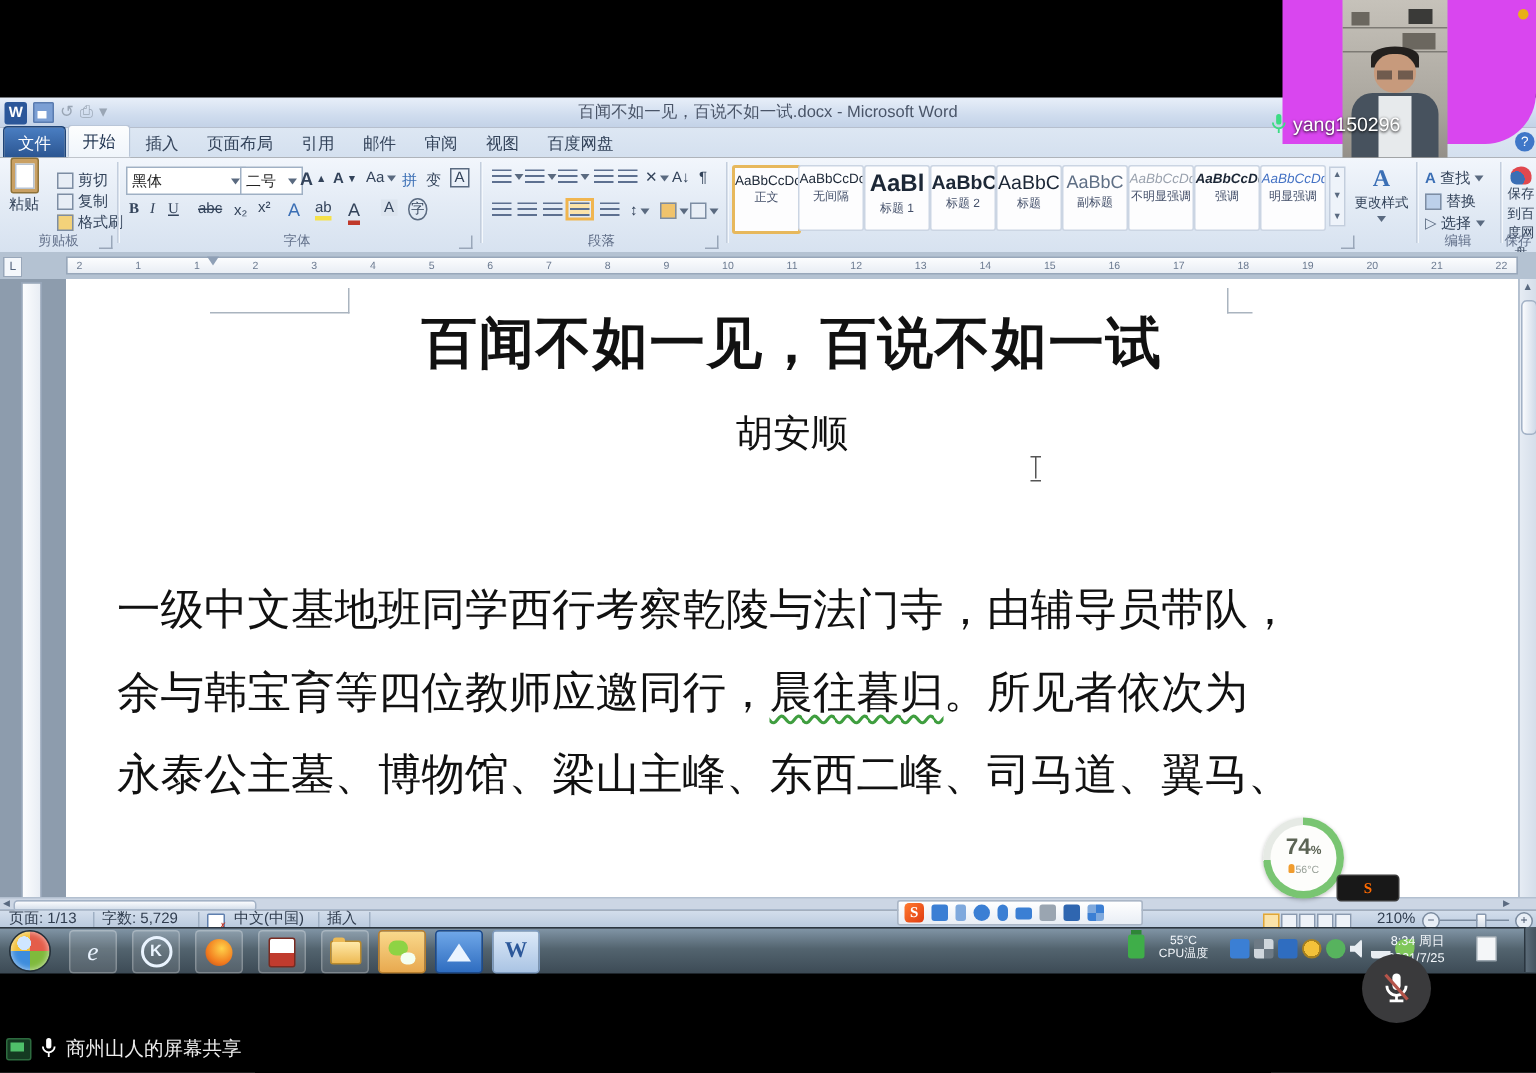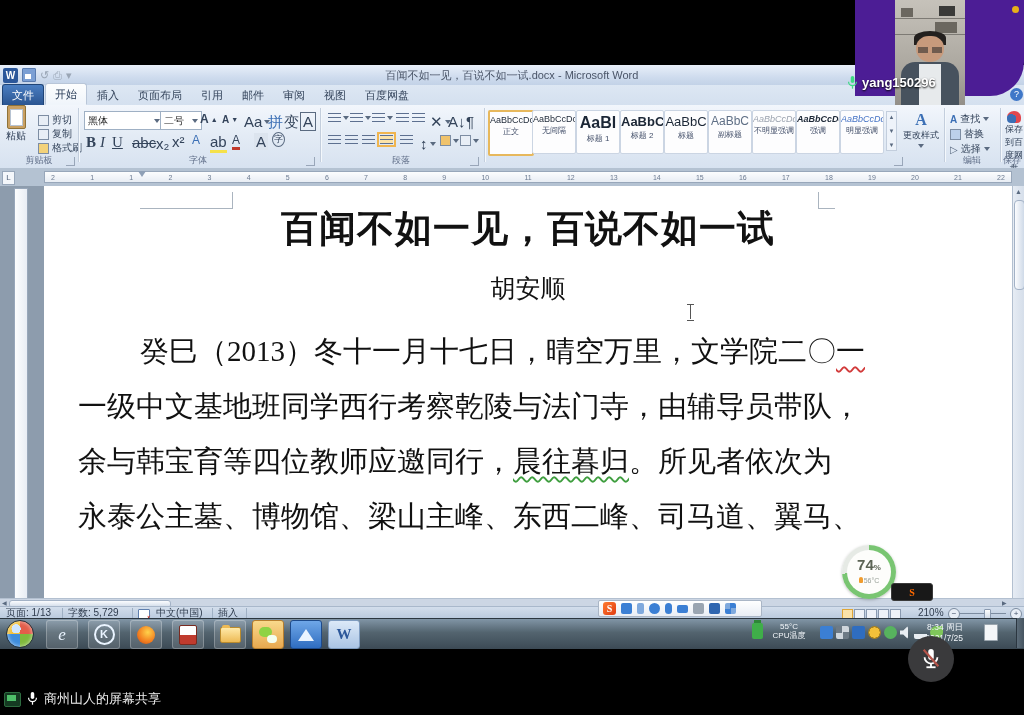--- a/index.html
+++ b/index.html
@@ -22,21 +22,21 @@
   .tab.file{background:linear-gradient(#4a7ec2,#2b5591);color:#fff;border:1px solid #1f4477;border-bottom:none;}
   .tab.active{background:linear-gradient(#fdfefe,#f0f5fb);border:1px solid #b9c6d8;border-bottom:1px solid #f0f5fb;color:#1f3350;}
   .helpdot{top:88px;left:1010px;width:13px;height:13px;border-radius:50%;background:#3f77c8;color:#fff;
     font-size:9px;text-align:center;line-height:13px;z-index:1;}
   .ribbon{top:105px;left:0;width:1024px;height:63px;
     background:linear-gradient(#f2f6fc,#e3ebf5 50%,#d7e2f0);border-bottom:1px solid #aab8ca;}
   .gsep{position:absolute;top:3px;width:1px;height:54px;background:#c3cedd;box-shadow:1px 0 0 #f4f8fc;}
   .glabel{position:absolute;bottom:1px;font-size:9px;color:#62708a;text-align:center;}
   .launch{position:absolute;bottom:2px;width:8px;height:8px;border-right:1px solid #8a98ac;
     border-bottom:1px solid #8a98ac;opacity:.8;}
-  .rbtn{position:absolute;font-size:15px;color:#33435a;display:flex;align-items:center;gap:2px;}
+  .rbtn{position:absolute;font-size:10px;color:#33435a;display:flex;align-items:center;gap:2px;}
   .combo{position:absolute;background:#fff;border:1px solid #9fb0c4;font-size:10px;color:#222;
     padding:1px 3px;display:flex;justify-content:space-between;align-items:center;}
   .dar{width:0;height:0;border-left:3px solid transparent;border-right:3px solid transparent;border-top:4px solid #5a6a80;}
   .pastebtn{top:4px;left:4px;width:32px;height:50px;text-align:center;font-size:10px;color:#33435a;}
   .clipicon{width:17px;height:22px;margin:0 auto;background:#c9a063;border:1px solid #8f7339;border-radius:2px;position:relative;}
   .clipicon:after{content:"";position:absolute;left:2px;top:3px;width:11px;height:15px;background:#fff;border:1px solid #b7c3d2;}
   .mini{display:flex;align-items:center;gap:3px;font-size:10px;color:#33435a;position:absolute;}
   .sq{display:inline-block;width:9px;height:9px;border:1px solid #7d8da3;background:#e8eef6;}
   .li{display:inline-block;width:13px;height:9px;background:repeating-linear-gradient(to bottom,#5d7090 0 1px,transparent 1px 4px);}
   .li.hl{outline:2px solid #f0b54f;outline-offset:1px;background-color:#fbe3a9;}
@@ -130,21 +130,21 @@
   .mountain{width:0;height:0;border-left:8px solid transparent;border-right:8px solid transparent;border-bottom:12px solid #eaf4ff;}
   .wlogo{color:#2b579a;font-weight:bold;font-size:15px;font-family:"Liberation Serif",serif;}
   .usb{top:623px;left:752px;width:11px;height:16px;background:#3fae49;border-radius:2px;position:absolute;}
   .usb:after{content:"";position:absolute;top:-3px;left:2px;width:7px;height:3px;background:#2e8637;}
   .traytxt{color:#f2f6fa;font-size:8px;line-height:9px;text-align:center;white-space:nowrap;}
   .tico{top:626px;width:13px;height:13px;border-radius:2px;position:absolute;}
   .clock{top:622px;left:905px;width:58px;color:#f2f6fa;font-size:8.5px;line-height:11px;text-align:right;}
   .showdesk{top:618px;left:1016px;width:8px;height:30px;background:linear-gradient(90deg,#5c6c79,#42505c);border-left:1px solid #2b3640;}
   .trayDoc{top:624px;left:984px;width:12px;height:15px;background:#f4f6f8;border:1px solid #9aa5ae;border-radius:1px;}
   
-  .campanel{top:0;left:855px;width:169px;height:96px;background:#4c1d95;border-bottom-right-radius:34px;z-index:2;font-weight:bold;}
+  .campanel{top:0;left:855px;width:169px;height:96px;background:#d946ef;border-bottom-right-radius:34px;z-index:2;}
   .camvideo{position:absolute;top:0;left:40px;width:70px;height:105px;overflow:hidden;
     background:linear-gradient(#c6c2ba,#a9a59d 70%,#938f88);}
   .shelf{position:absolute;left:0;width:70px;height:1px;background:#7d7a74;}
   .shelfbox{position:absolute;background:#6b675f;}
   .head{position:absolute;top:36px;left:21px;width:28px;height:26px;background:#c79a7c;border-radius:45% 45% 50% 50%;}
   .hair{position:absolute;top:31px;left:19px;width:32px;height:14px;background:#23201e;border-radius:50% 50% 0 0;}
   .glasses{position:absolute;top:47px;left:23px;width:24px;height:6px;
     border-left:10px solid rgba(40,40,40,.55);border-right:10px solid rgba(40,40,40,.55);box-sizing:border-box;}
   .torso{position:absolute;top:62px;left:6px;width:58px;height:43px;background:#47525e;border-radius:14px 14px 0 0;}
   .shirt{position:absolute;top:64px;left:24px;width:22px;height:41px;background:#e7eaec;}
@@ -421,21 +421,20 @@
   </div>
 
   <div class="abs docarea">
     <div class="vruler"></div>
     <div class="page">
       <div class="cornerTL"></div>
       <div class="cornerTR"></div>
       <div class="abs doct dtitle">百闻不如一见，百说不如一试</div>
       <div class="abs doct dauthor">胡安顺</div>
       <div class="abs ibeam"></div>
-      <div class="abs doct bline" style="top:146px;left:96px;"><span>癸巳（2013）冬十一月十七日，晴空万里，文学院二〇</span><span class="redwavy">一</span></div>
       <div class="abs doct bline" style="top:256px;left:34px;"><span>余与韩宝育等四位教师应邀同行，</span><span class="greenwavy">晨往暮归</span><span>。所见者依次为</span></div>
       <div class="abs doct bline" style="top:201px;left:34px;">一级中文基地班同学西行考察乾陵与法门寺，由辅导员带队，</div>
       <div class="abs doct bline" style="top:311px;left:34px;">永泰公主墓、博物馆、梁山主峰、东西二峰、司马道、翼马、</div>
     </div>
   </div>
   <div class="abs vscroll">
     <div class="varrow" style="top:2px;">▲</div>
     <div class="vthumb"></div>
   </div>
   <div class="abs hscroll">

